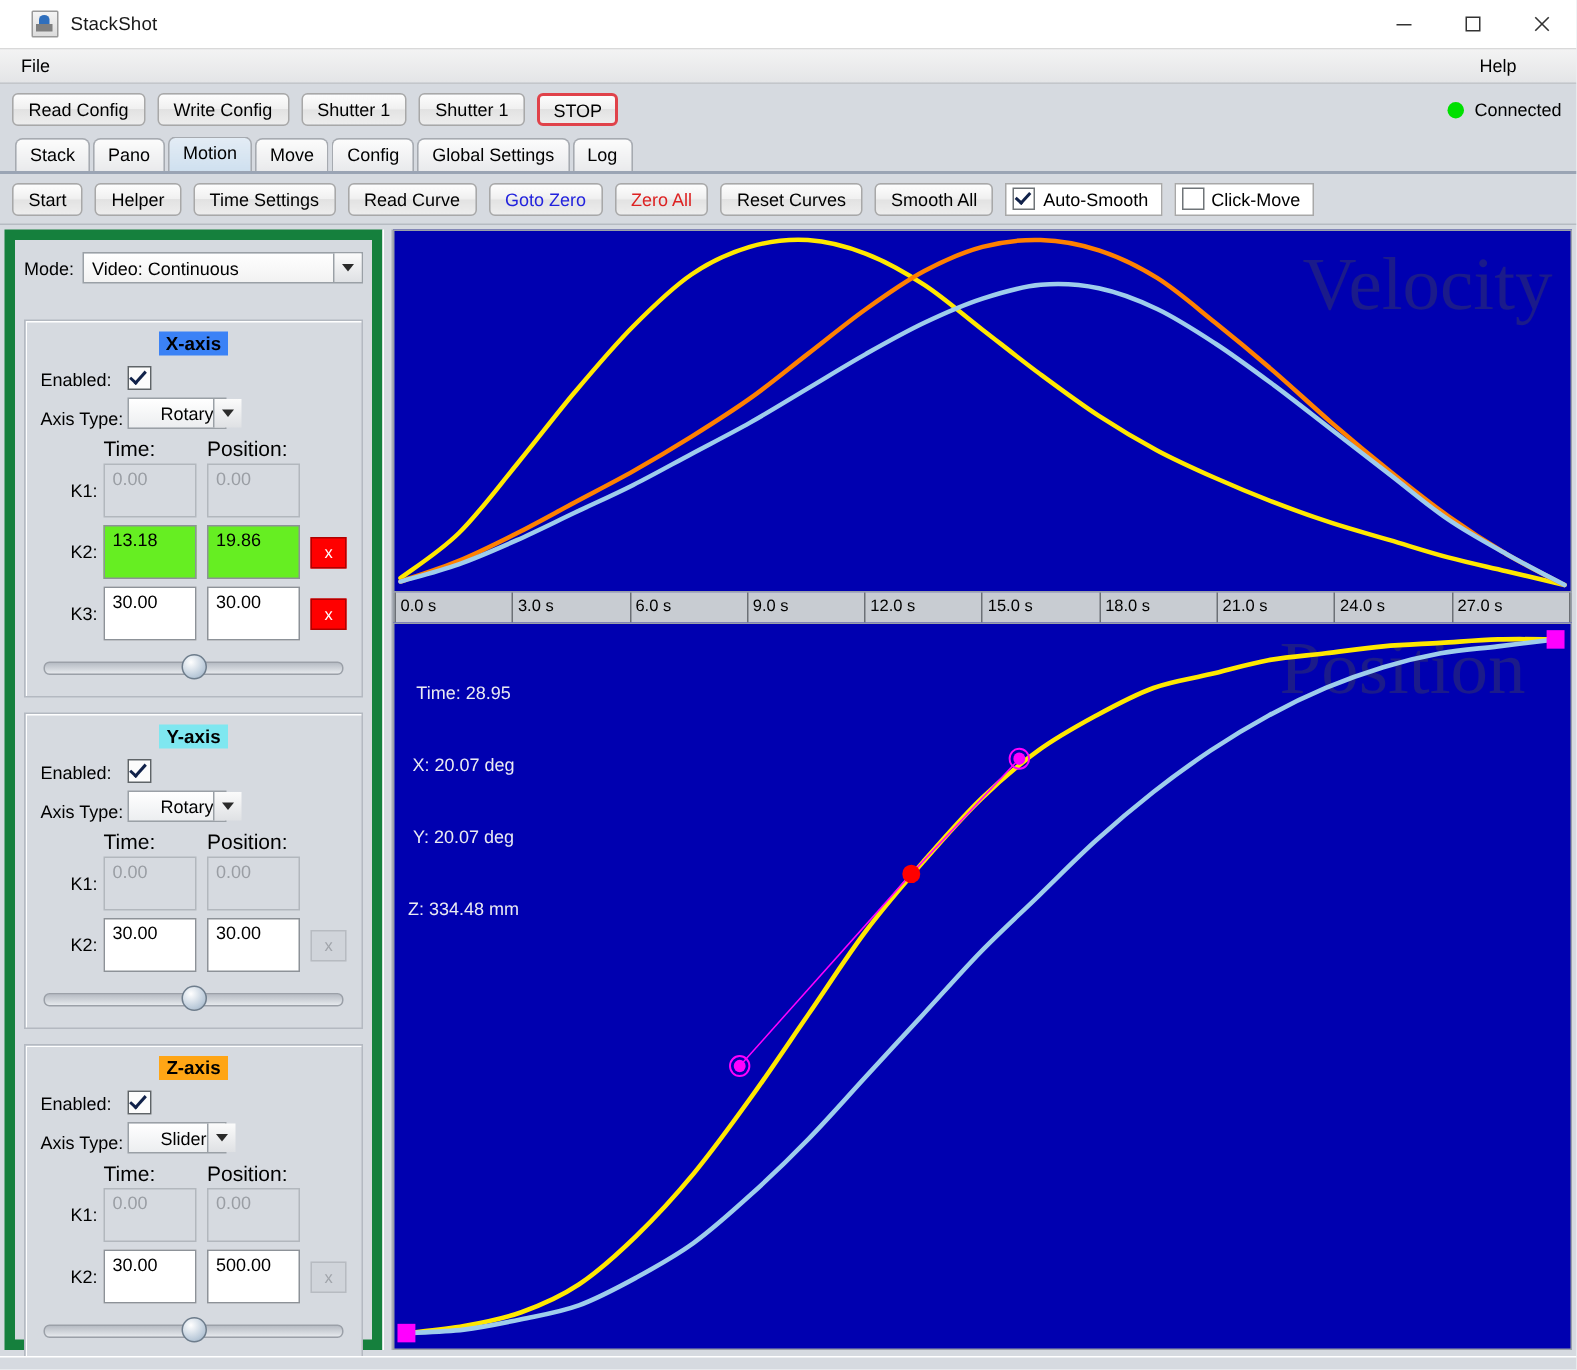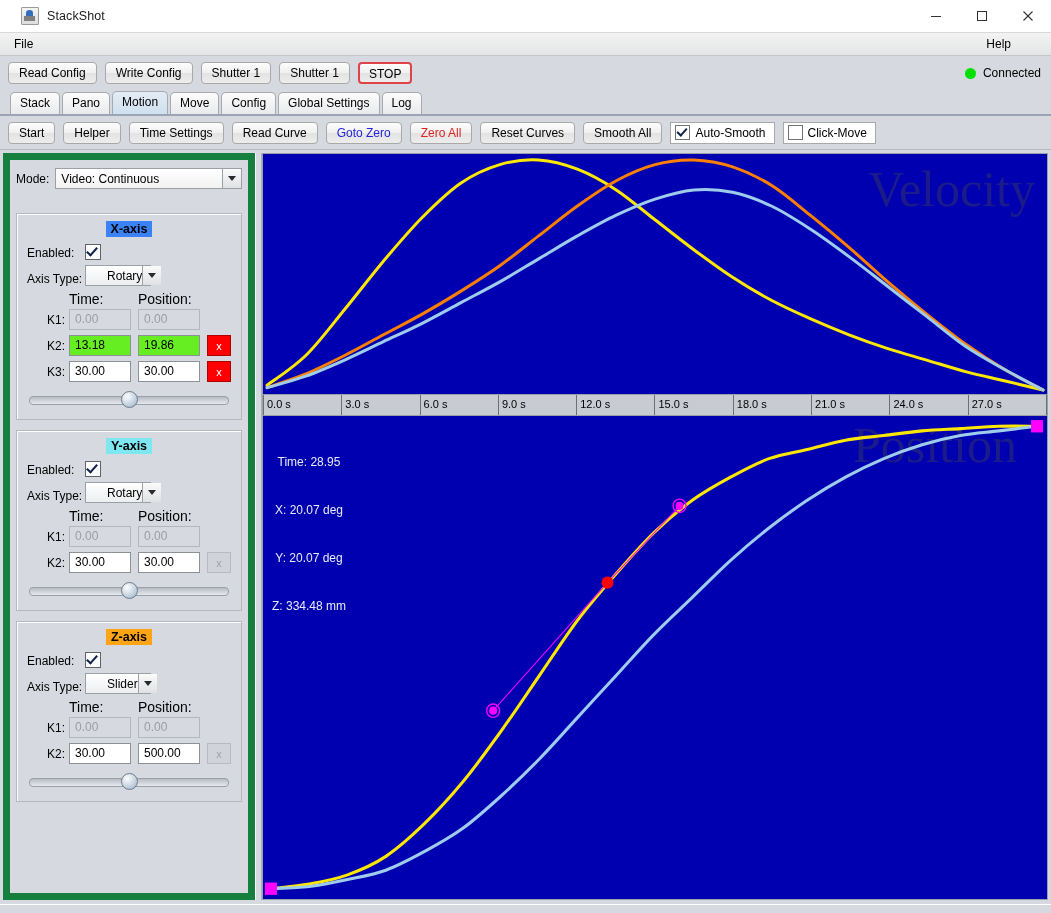--- a/index.html
+++ b/index.html
@@ -309,21 +309,21 @@
 
   .kp-row {
     display: flex; align-items: center;
     margin-bottom: 5px;
   }
   .kp-lbl {
     width: 38px; text-align: right;
     margin-right: 4px; font-size: 12px;
   }
   .field {
-    width: 62px; height: 21px;
+    width: 62px; height: 36px;
     box-sizing: border-box;
     border: 1px solid #8d9298;
     background: #ffffff;
     font-size: 12px;
     line-height: 19px;
     padding-left: 5px;
     margin-right: 7px;
     color: #000;
   }
   .field.disabled {

